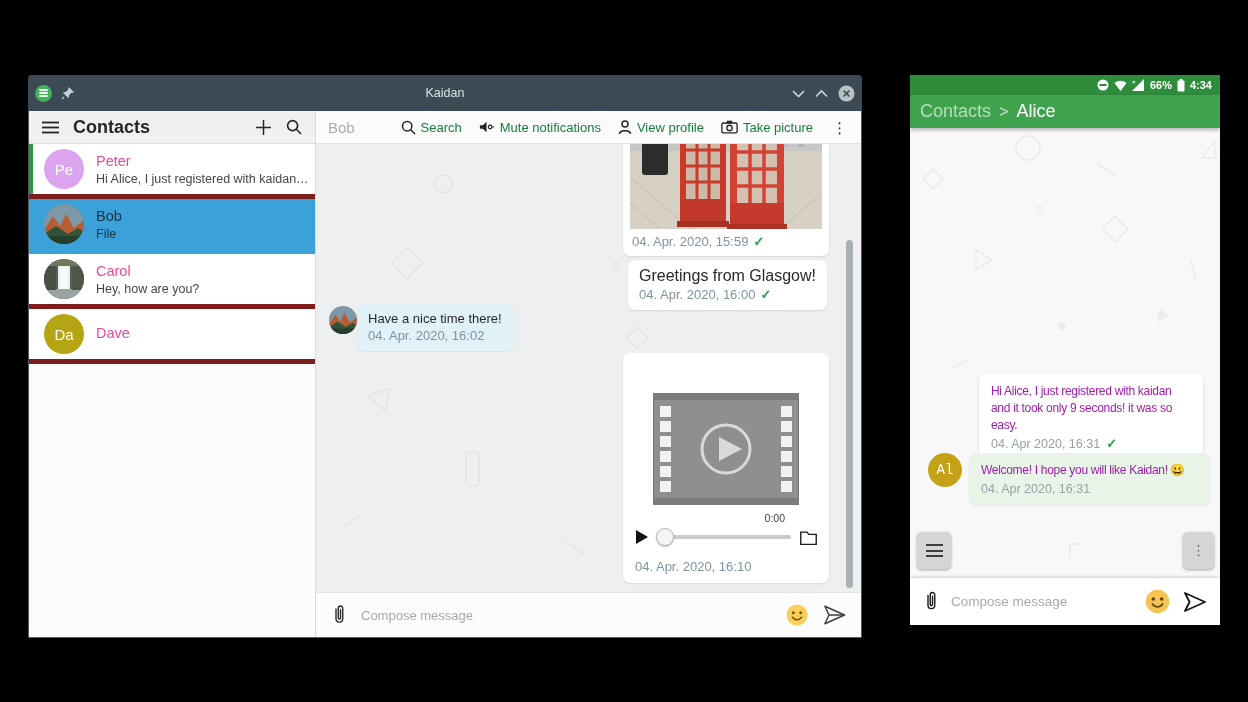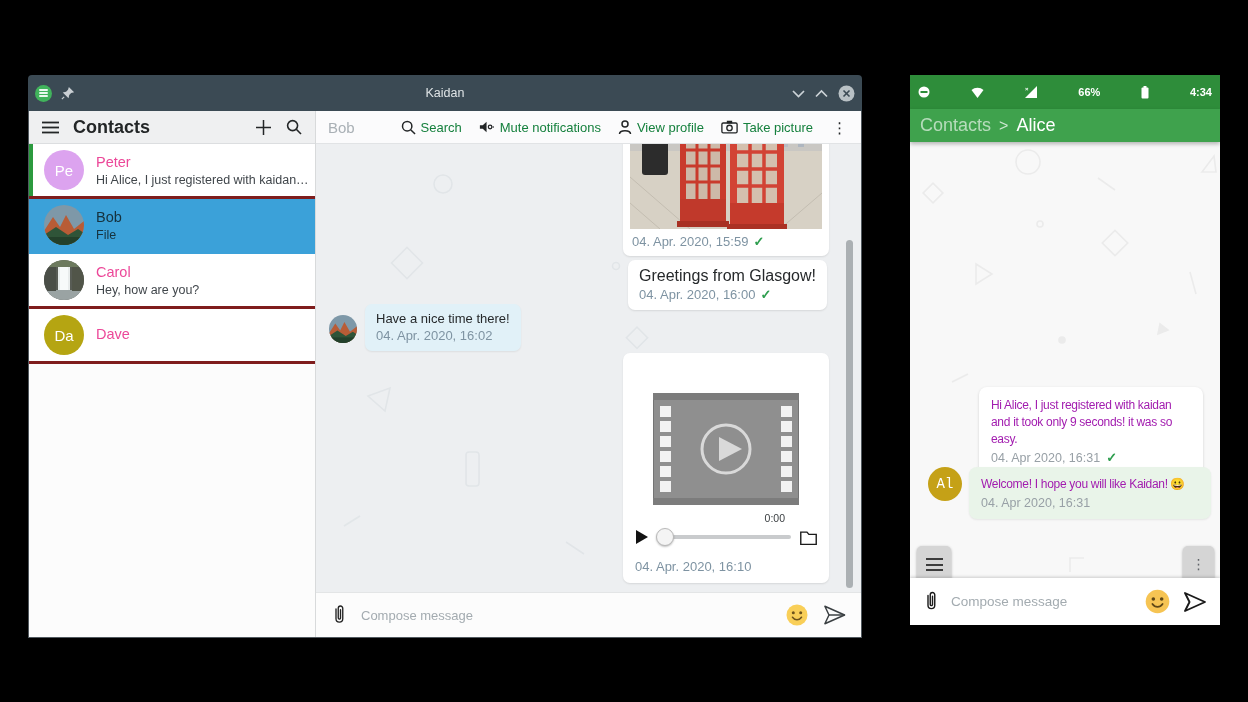--- a/index.html
+++ b/index.html
@@ -29,21 +29,21 @@
 
   
   .sidebar { width:287px; background:#fcfcfc; border-right:1px solid #d8dadb; display:flex; flex-direction:column; }
   .sb-header {
     height:33px; background:#eff0f1; border-bottom:1px solid #dcdee0;
     display:flex; align-items:center; padding:0 13px; gap:14px; flex:none;
   }
   .sb-title { flex:1; font-size:18px; font-weight:bold; color:#232627; }
   .contact-row {
     height:55px; position:relative; display:flex; align-items:center;
-    padding-left:15px; gap:12px; background:#fff; border-bottom:3px solid #7f1d1d; cursor:default;
+    padding-left:15px; gap:12px; background:#fff; border-bottom:5px solid #7f1d1d; cursor:default;
   }
   .contact-row.selected { background:#3ba1d9; border-bottom-color:#3ba1d9; }
   .unread-bar { position:absolute; left:0; top:0; width:4px; height:100%; background:#2b9a3e; }
   .avatar {
     width:40px; height:40px; border-radius:50%; overflow:hidden; flex:none;
     display:flex; align-items:center; justify-content:center;
     color:#fff; font-size:15px;
   }
   .avatar.peter { background:#dca3ef; }
   .avatar.dave  { background:#b5a512; }
@@ -72,21 +72,21 @@
     position:absolute; background:#fff; border-radius:7px;
     box-shadow:0 1px 2px rgba(0,0,0,0.10);
   }
   .img-card  { left:307px; top:-14px; width:206px; padding:7px 7px 7px; }
   .img-card .ts { margin-top:5px; padding-left:2px; }
 
   .bubble { padding:7px 11px 8px; border-radius:7px; }
   .out-text { right:34px; top:116px; }
   .bubble .txt { font-size:16px; color:#26292b; margin-bottom:2px; }
 
-  .in-row { position:absolute; left:13px; top:160px; display:flex; gap:8px; align-items:center; }
+  .in-row { position:absolute; left:13px; top:160px; display:flex; align-items:flex-start; }
   .avatar-sm { width:28px; height:28px; border-radius:50%; overflow:hidden; flex:none; margin-top:2px; }
   .in-bubble { background:#e1f1f8; border-radius:7px; padding:7px 11px 8px; box-shadow:0 1px 2px rgba(0,0,0,0.07); }
 
   .video-card { left:307px; top:209px; width:206px; height:230px; padding:10px 12px; }
   .film { margin:30px auto 0; }
   .player { display:flex; align-items:center; gap:9px; margin-top:24px; position:relative; }
   .track { flex:1; height:4px; background:#c9cbcd; border-radius:2px; position:relative; }
   .knob {
     position:absolute; left:-2px; top:-7.5px; width:18px; height:18px; border-radius:50%;
     background:#f4f4f4; border:1px solid #b9b9b9; box-shadow:0 1px 2px rgba(0,0,0,0.25);
@@ -105,21 +105,21 @@
   }
   .compose-input {
     flex:1; border:none; outline:none; background:transparent;
     font-family:"Liberation Sans",sans-serif; font-size:13px; color:#333;
   }
   .compose-input::placeholder { color:#a3abb0; }
 
   
   .mobile { position:absolute; left:910px; top:75px; width:310px; height:550px; display:flex; flex-direction:column; background:#f8f8f8; }
   .m-status {
-    height:34px; background:#2e8d3a; display:flex; align-items:center; justify-content:space-between;
+    height:20px; background:#2e8d3a; display:flex; align-items:center; justify-content:flex-end;
     gap:5px; padding:0 8px; color:#fff; font-size:11px; font-weight:bold; flex:none;
   }
   .m-appbar {
     height:33px; background:#3fa24d; display:flex; align-items:center; padding:0 10px; gap:8px;
     box-shadow:0 2px 4px rgba(0,0,0,0.28); z-index:3; flex:none;
   }
   .bc-root  { color:rgba(255,255,255,0.62); font-size:18px; }
   .bc-sep   { color:rgba(255,255,255,0.75); font-size:16px; }
   .bc-title { color:#fff; font-size:18px; font-weight:500; }
 

